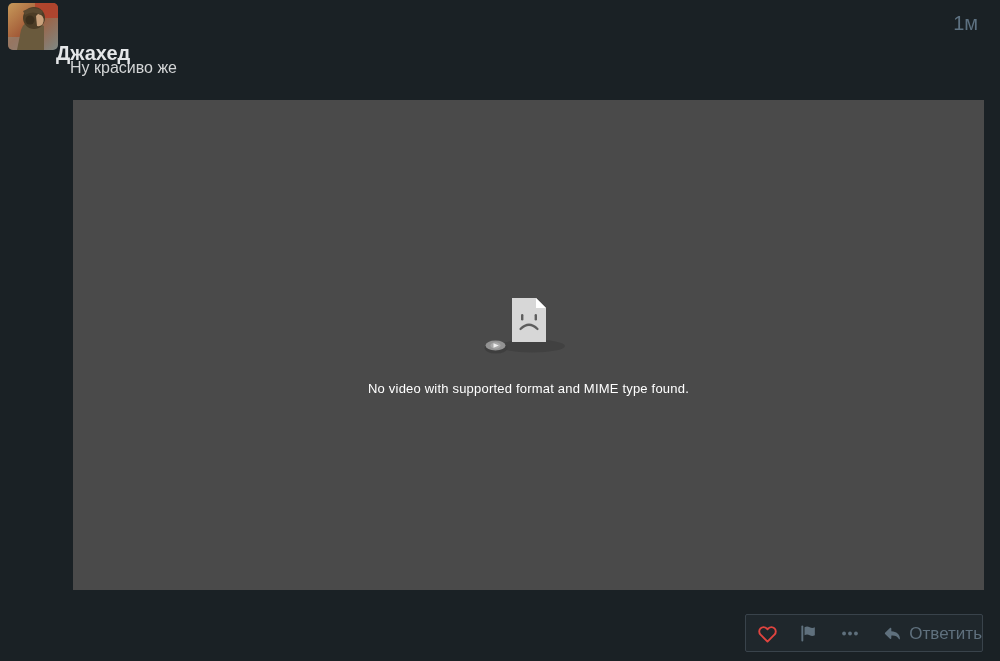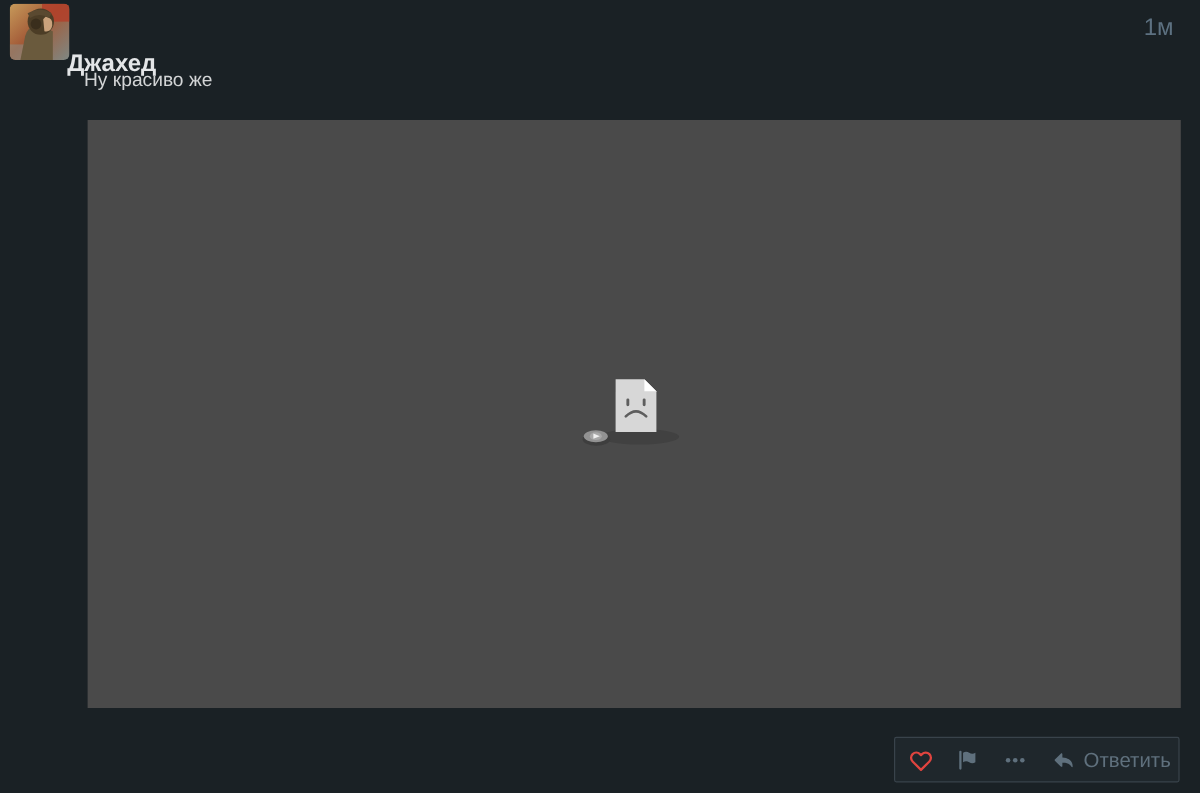--- a/index.html
+++ b/index.html
@@ -69,20 +69,21 @@
   }
   .action-bar {
     position: absolute; left: 745px; top: 614px;
     width: 238px; height: 38px;
     background: var(--bar-bg);
     border: 1px solid var(--bar-border);
     border-radius: 2px;
     display: flex; align-items: center;
     padding: 0 0 0 12px;
     gap: 20px;
+    justify-content: space-between;
   }
   .icon-btn, .reply-btn {
     background: none; border: none; padding: 0;
     display: flex; align-items: center;
     cursor: pointer;
   }
   .icon-btn svg { display: block; }
   .like-btn { color: var(--like-red); }
   .muted-btn { color: var(--icon-gray); }
   .reply-btn {
@@ -130,20 +131,21 @@
         <ellipse cx="14" cy="53" rx="11.5" ry="5.5" fill="#3e3e3e"></ellipse>
         <ellipse cx="13.5" cy="50.5" rx="10" ry="5" fill="#929292"></ellipse>
         <ellipse cx="13.5" cy="50.5" rx="5" ry="3.2" fill="#a8a8a8"></ellipse>
         <path d="M11.5 48.3 l5.4 2.2 -5.4 2.2 z" fill="#efefef"></path>
         <path d="M30 3 h24 l10 10 v34 h-34 z" fill="#d7d7d7"></path>
         <path d="M54 3 l10 10 h-10 z" fill="#ffffff"></path>
         <rect x="39" y="19" width="2.4" height="6.5" rx="1.2" fill="#5e5e5e"></rect>
         <rect x="52.6" y="19" width="2.4" height="6.5" rx="1.2" fill="#5e5e5e"></rect>
         <path d="M38.5 34 q 8.5 -8.5 17 0" stroke="#5e5e5e" stroke-width="2.2" fill="none" stroke-linecap="round"></path>
       </svg>
+      <div class="error-text">No video with supported format and MIME type found.</div>
     </div>
   </div>
 
   <div class="action-bar">
     <button class="icon-btn like-btn">
       <svg width="19" height="19" viewBox="0 0 24 24" fill="none" stroke="currentColor" stroke-width="2.4" stroke-linecap="round" stroke-linejoin="round">
         <path d="M20.84 5.61a5.5 5.5 0 0 0-7.78 0L12 6.67l-1.06-1.06a5.5 5.5 0 0 0-7.78 7.78l1.06 1.06L12 22.23l7.78-7.78 1.06-1.06a5.5 5.5 0 0 0 0-7.78z"></path>
       </svg>
     </button>
     <button class="icon-btn muted-btn">

